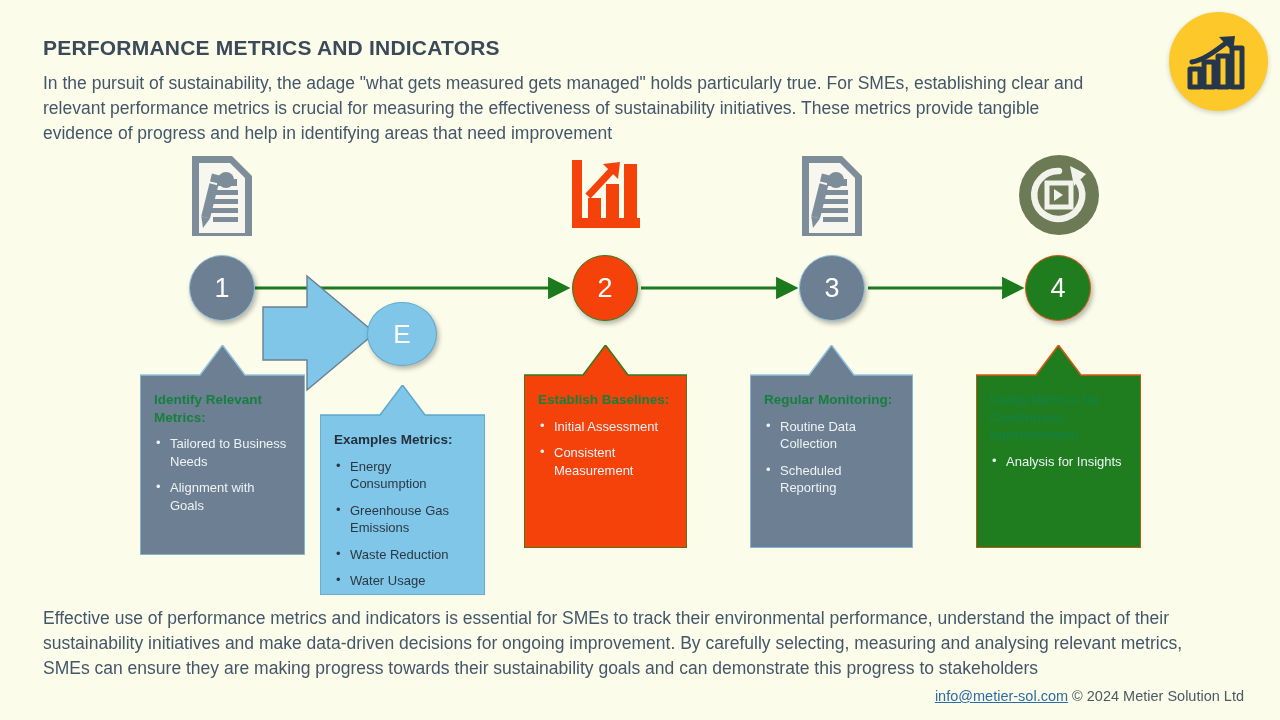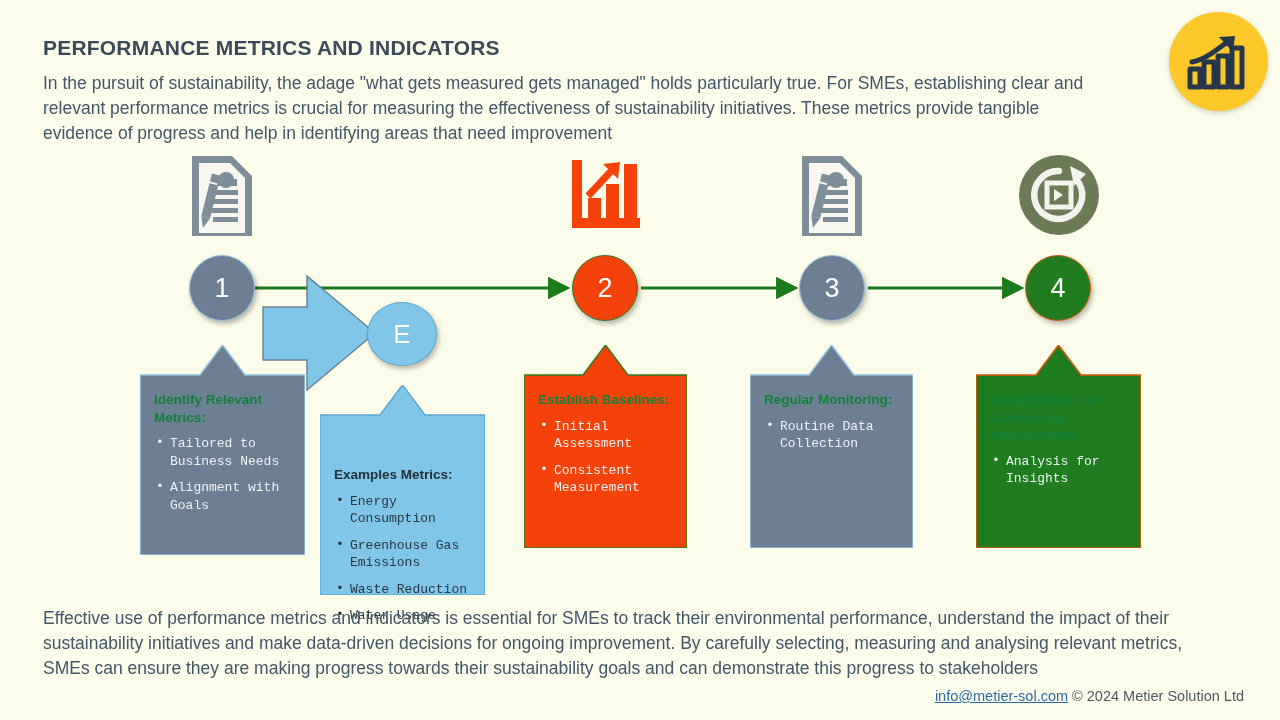--- a/index.html
+++ b/index.html
@@ -65,32 +65,32 @@
   .callout{ position:absolute; }
   .callout .flag{ display:block; }
   .callout .content{
     position:absolute; left:0; top:0; width:100%; height:100%;
     padding:16px 14px 10px 14px;
   }
   .callout h4{
     font-size:13.5px; font-weight:bold; line-height:17.5px;
     margin-bottom:9px;
   }
-  .callout ul{ list-style:none;font-family:Liberation Mono, monospace; }
+  .callout ul{ list-style:none; }
   .callout li{
     font-size:13px; line-height:17.5px;
     margin-bottom:9px; padding-left:16px; position:relative;
   }
   .callout li:before{
     content:"•"; position:absolute; left:2px; top:-1px; font-size:13px;
   }
 
   .c-grey h4, .c-orange h4, .c-green h4 { color:#15803d; }
   .c-grey li, .c-orange li, .c-green li { color:#eef3f6; }
-  .c-blue h4 { color:#24313b;margin-top:35px; }
+  .c-blue h4 { color:#24313b; }
   .c-blue li { color:#2b3842; }
 
   
   .cb1{ left:140px; top:345px; width:165px; height:210px; }
   .cb1 .content{ top:30px; height:180px; }
   .cbE{ left:320px; top:385px; width:165px; height:210px; }
   .cbE .content{ top:30px; height:180px; }
   .cb2{ left:524px; top:345px; width:163px; height:203px; }
   .cb2 .content{ top:30px; height:173px; }
   .cb3{ left:750px; top:345px; width:163px; height:203px; }
@@ -239,20 +239,21 @@
 </div>
 
 <div class="callout c-grey cb3">
   <svg class="flag" width="163" height="203" viewBox="0 0 163 203">
     <path d="M0,30 L59,30 L81.5,0 L104,30 L163,30 L163,203 L0,203 Z" fill="#6d7f92" stroke="#8fc3e0" stroke-width="1.5"></path>
   </svg>
   <div class="content">
     <h4>Regular Monitoring:</h4>
     <ul>
       <li>Routine Data Collection</li>
+      <li>Scheduled Reporting</li>
     </ul>
   </div>
 </div>
 
 <div class="callout c-green cb4">
   <svg class="flag" width="165" height="203" viewBox="0 0 165 203">
     <path d="M0,30 L60,30 L82.5,0 L105,30 L165,30 L165,203 L0,203 Z" fill="#1f7d20" stroke="#e2560f" stroke-width="1.5"></path>
   </svg>
   <div class="content">
     <h4>Using Metrics for Continuous Improvement:</h4>

